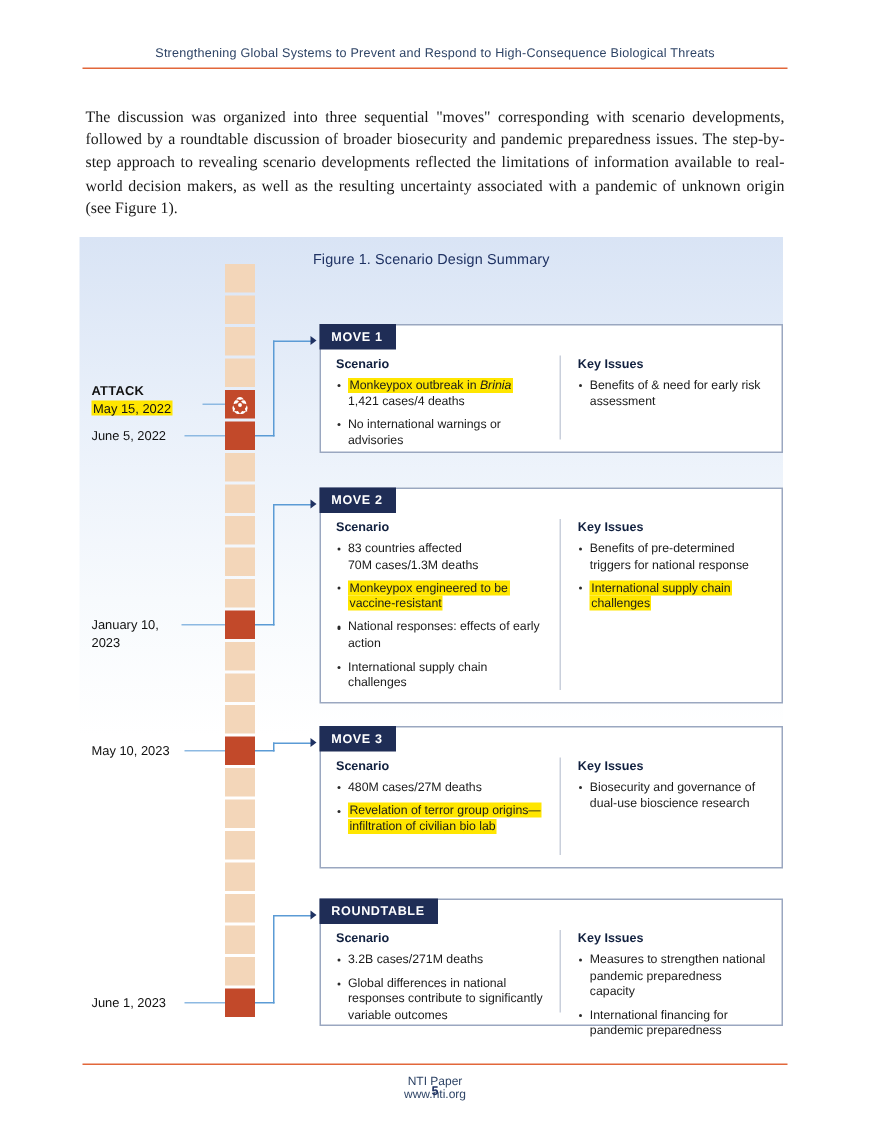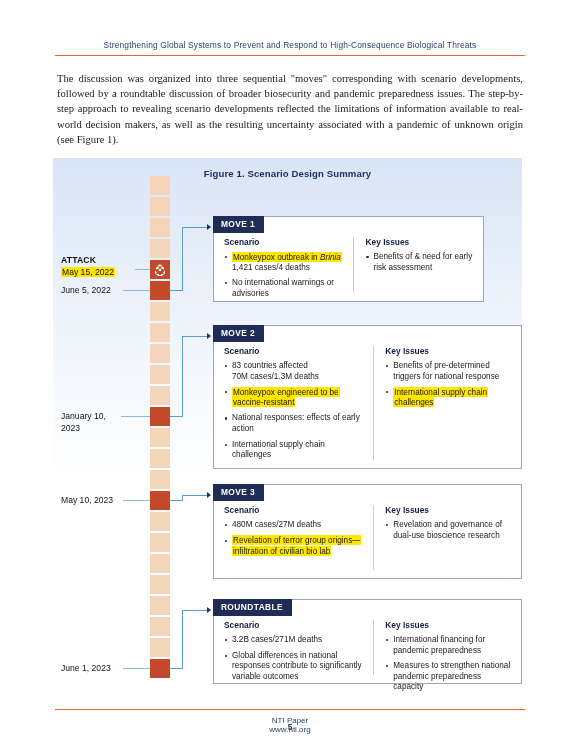--- a/index.html
+++ b/index.html
@@ -12,21 +12,21 @@
     background: #ffffff;
     font-family: "Liberation Sans", sans-serif;
     position: relative;
     overflow: hidden;
   }
 
   
   #page-header {
     position: absolute;
     left: 55px;
-    top: 40px;
+    top: 30px;
     width: 470px;
   }
   #page-header .hdr-text {
     font-size: 8.4px;
     color: #2e4466;
     text-align: center;
     letter-spacing: 0.02em;
     white-space: nowrap;
   }
   #page-header .hdr-rule {
@@ -58,21 +58,21 @@
     height: 537px;
     background: linear-gradient(to bottom, #d9e4f5 0%, #e9f0fa 22%, #f7fafd 45%, #ffffff 62%, #ffffff 100%);
   }
   #figure-title {
     position: absolute;
     left: 0;
     top: 10px;
     width: 100%;
     text-align: center;
     font-size: 9.6px;
-    font-weight: bold;
+    font-weight: normal;
     color: #1f3263;
     letter-spacing: 0.01em;
   }
 
   
   #timeline {
     position: absolute;
     left: 97px;
     top: 18px;
     width: 20px;
@@ -330,21 +330,21 @@
   <div class="conn-h" style="left:117px; top:342px; width:13px;"></div>
   <div class="conn-v" style="left:129px; top:337px; height:6px;"></div>
   <div class="conn-h" style="left:129px; top:337px; width:27px;"></div>
   <div class="conn-arrow" style="left:154px; top:334px;"></div>
 
   <div class="conn-h" style="left:117px; top:510px; width:13px;"></div>
   <div class="conn-v" style="left:129px; top:452px; height:59px;"></div>
   <div class="conn-h" style="left:129px; top:452px; width:27px;"></div>
   <div class="conn-arrow" style="left:154px; top:449px;"></div>
 
-  <div class="move-box" style="left:160px; top:58px; width:271px; height:86px;">
+  <div class="move-box" style="left:160px; top:58px; width:309px; height:86px;">
     <div class="move-tab">MOVE 1</div>
     <div class="move-body">
       <div class="col scenario">
         <div class="col-head">Scenario</div>
         <ul class="bullets">
           <li><span class="mark">Monkeypox outbreak in <em>Brinia</em></span><br>1,421 cases/4 deaths</li>
           <li>No international warnings or advisories</li>
         </ul>
       </div>
       <div class="col keyissues">
@@ -384,41 +384,41 @@
       <div class="col scenario">
         <div class="col-head">Scenario</div>
         <ul class="bullets">
           <li>480M cases/27M deaths</li>
           <li><span class="mark">Revelation of terror group origins—infiltration of civilian bio lab</span></li>
         </ul>
       </div>
       <div class="col keyissues">
         <div class="col-head">Key Issues</div>
         <ul class="bullets">
-          <li>Revelation and governance of dual-use bioscience research</li>
+          <li>Biosecurity and governance of dual-use bioscience research</li>
         </ul>
       </div>
     </div>
   </div>
 
   <div class="move-box" style="left:160px; top:441px; width:309px; height:85px;">
     <div class="move-tab">ROUNDTABLE</div>
     <div class="move-body">
       <div class="col scenario">
         <div class="col-head">Scenario</div>
         <ul class="bullets">
           <li>3.2B cases/271M deaths</li>
           <li>Global differences in national responses contribute to significantly variable outcomes</li>
         </ul>
       </div>
       <div class="col keyissues">
         <div class="col-head">Key Issues</div>
         <ul class="bullets">
+          <li>Measures to strengthen national pandemic preparedness capacity</li>
           <li>International financing for pandemic preparedness</li>
-          <li>Measures to strengthen national pandemic preparedness capacity</li>
         </ul>
       </div>
     </div>
   </div>
 
 </div>
 
 <div id="page-footer">
   <div class="ftr-rule"></div>
   <div style="position:relative;">

